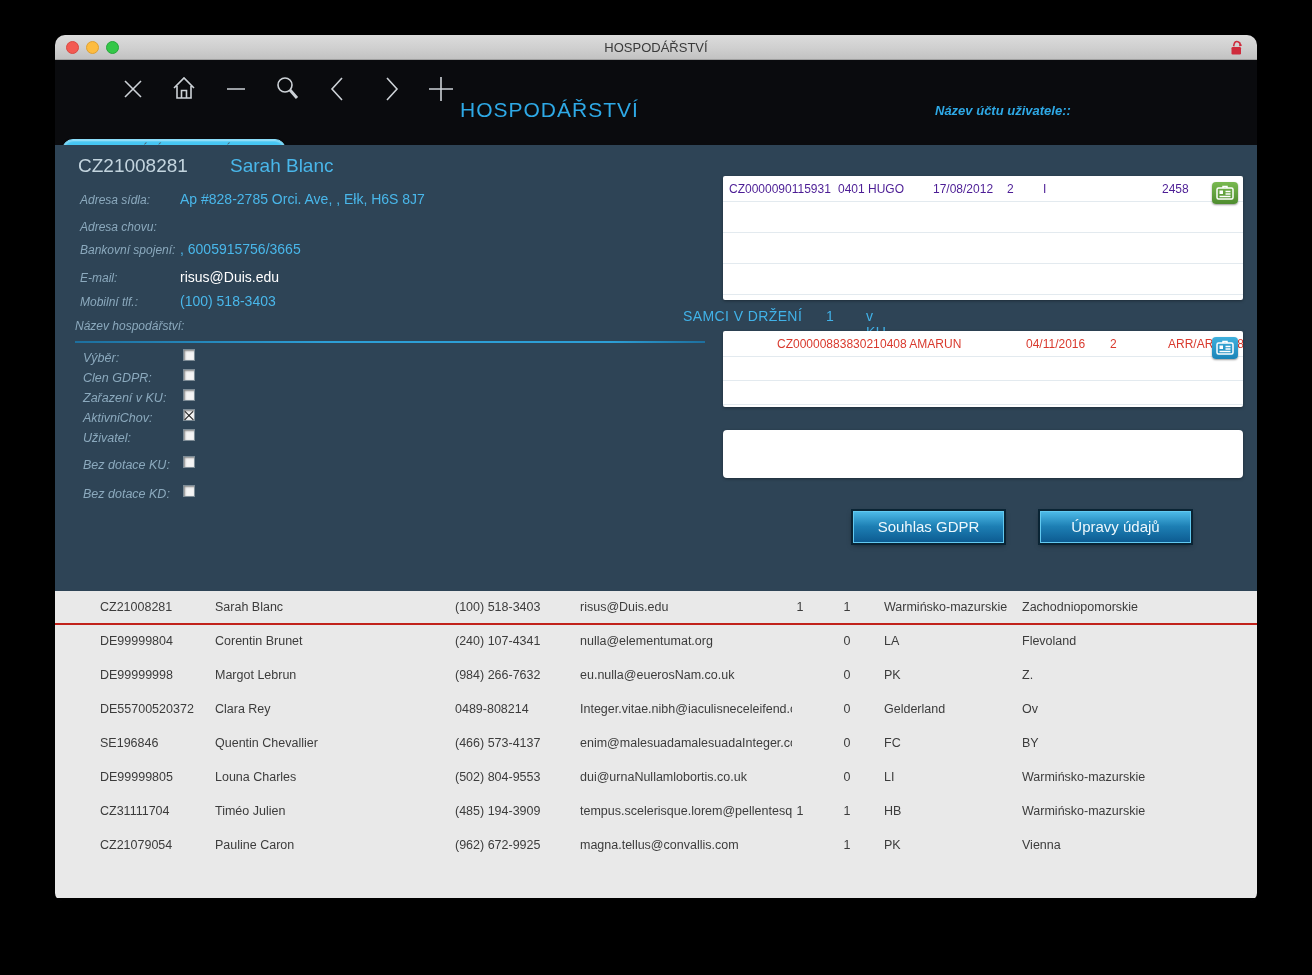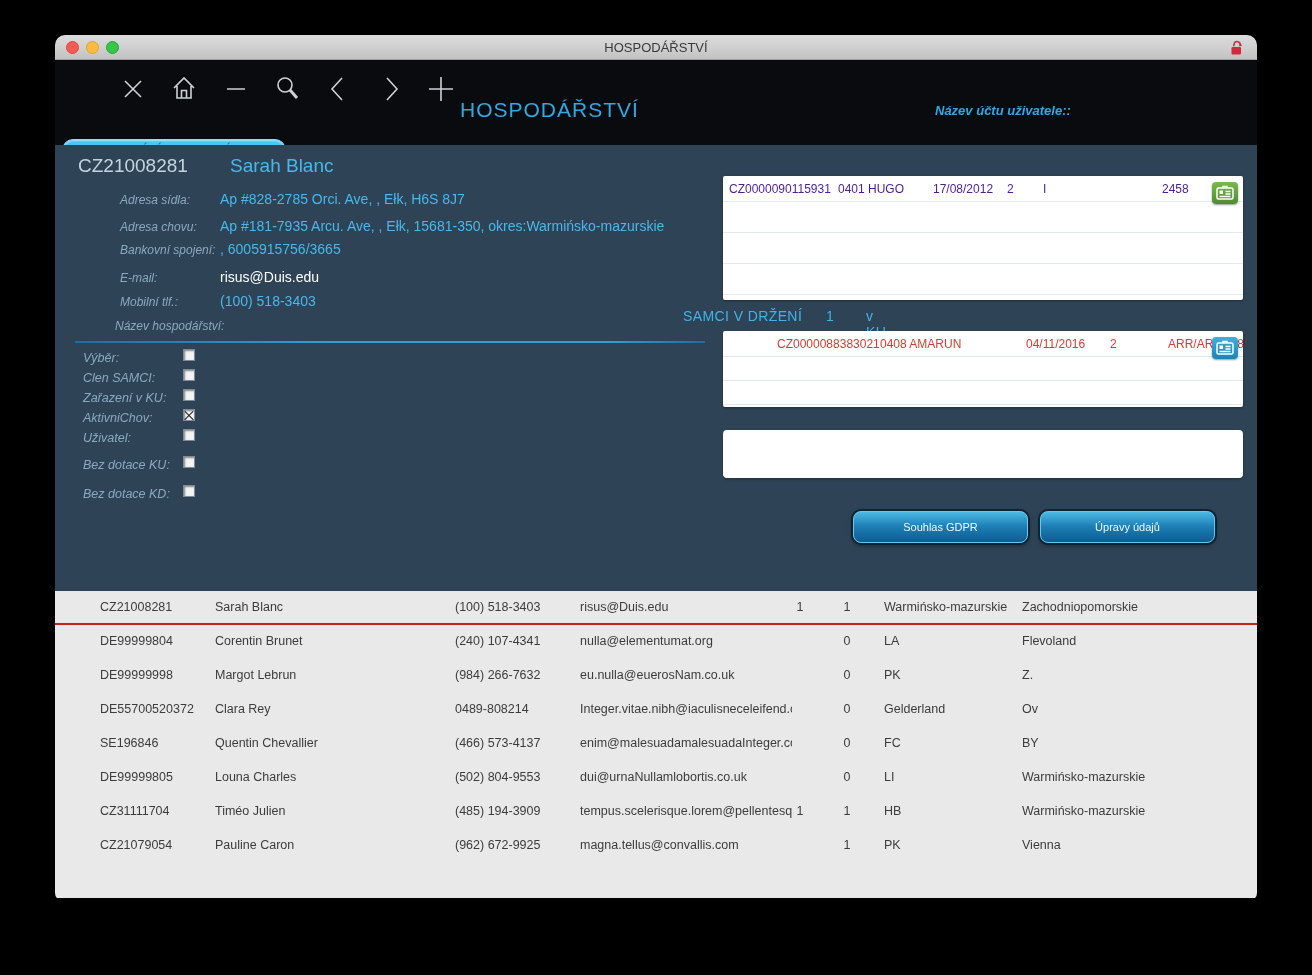--- a/index.html
+++ b/index.html
@@ -38,21 +38,21 @@
                  text-align:center; line-height:20px; font-size:12px; font-style:italic;
                  color:#4d5d68; cursor:pointer; }
 
   
   .content { position:absolute; left:0; top:110px; width:100%; height:446px; background:#2e4456; }
 
   .rec-id   { position:absolute; left:23px; top:10px; font-size:19px; color:#c3d4de; }
   .rec-name { position:absolute; left:175px; top:10px; font-size:19px; color:#49b7ea; }
 
   .field { position:absolute; left:25px; display:flex; }
-  .f-label { display:inline-block; width:100px; font-size:12px; font-style:italic; color:#8ba9bd; padding-top:2px;margin-left:40px; }
+  .f-label { display:inline-block; width:100px; font-size:12px; font-style:italic; color:#8ba9bd; padding-top:2px; }
   .f-value { font-size:14px; color:#49b7ea; white-space:nowrap; }
   .f-value.white { color:#ffffff; }
   .f-sidla{top:46px}.f-chovu{top:73px}.f-bank{top:96px}.f-email{top:124px}.f-mobil{top:148px}
   .f-nazev{top:172px; left:20px}
   .blue-rule { position:absolute; left:20px; top:196px; width:630px; height:2px;
                background:linear-gradient(90deg,#1d6f9e,#2d9fd6 40%,#2d9fd6 85%,#1d6f9e); }
 
   
   .cb-col { position:absolute; }
   .cb-left  { left:28px; top:203px; width:200px; }
@@ -90,24 +90,24 @@
   .samice .r-id{left:6px}.samice .r-nm{left:115px}.samice .r-dt{left:210px}
   .samice .r-n{left:284px}.samice .r-mk{left:320px}.samice .r-vl{left:439px}
   .samci .r-id{left:6px}.samci .r-nm{left:109px}.samci .r-dt{left:255px}
   .samci .r-n{left:339px}.samci .r-mk{left:397px}.samci .r-vl{left:453px}
   .card-btn { position:absolute; right:5px; top:2px; width:26px; height:22px; border-radius:4px;
               cursor:pointer; box-shadow:0 1px 2px rgba(0,0,0,.4); }
   .card-green { background:linear-gradient(180deg,#79b951,#4e8c2e); }
   .card-blue  { background:linear-gradient(180deg,#3eb0dd,#1b84b8); }
   .card-btn svg { position:absolute; left:3px; top:2px; stroke:#fff; fill:none; stroke-width:1.5; }
 
-  .big-btn { position:absolute; top:366px; width:175px; height:32px; border-radius:8px;
+  .big-btn { position:absolute; top:366px; width:151px; height:32px; border-radius:0;
              background:linear-gradient(180deg,#4cb9e6 0%,#1d7fb4 48%,#0d5c92 100%);
              border:1px solid #62c9f0; box-shadow:0 0 0 2px #0a2434, 0 2px 5px rgba(0,0,0,.55);
-             color:#eef8fd; font-size:11px; text-align:center; line-height:30px; cursor:pointer; }
+             color:#eef8fd; font-size:15px; text-align:center; line-height:30px; cursor:pointer; }
   .btn-gdpr { left:798px; }
   .btn-edit { left:985px; }
 
   
   .dtable { position:absolute; left:0; top:556px; width:100%; height:307px; background:#e9e9e9; }
   .t-row { position:relative; height:34px; }
   .t-row.current { border-bottom:2px solid #c1221b; }
   .tc { position:absolute; top:0; line-height:33px; font-size:12.5px; color:#3c3c3c; white-space:nowrap; }
   .tc-id{left:45px}.tc-name{left:160px}.tc-phone{left:400px}
   .tc-email{left:525px; width:212px; overflow:hidden;}
@@ -176,21 +176,20 @@
 
     <div class="rec-id">CZ21008281</div>
     <div class="rec-name">Sarah Blanc</div>
 
     <div class="field f-sidla">
       <span class="f-label">Adresa sídla:</span>
       <span class="f-value">Ap #828-2785 Orci. Ave, , Ełk, H6S 8J7</span>
     </div>
     <div class="field f-chovu">
       <span class="f-label">Adresa chovu:</span>
-      <span class="f-value">Ap #181-7935 Arcu. Ave, , Ełk, 15681-350, okres:Warmińsko-mazurskie</span>
     </div>
     <div class="field f-bank">
       <span class="f-label">Bankovní spojení:</span>
       <span class="f-value">, 6005915756/3665</span>
     </div>
     <div class="field f-email">
       <span class="f-label">E-mail:</span>
       <span class="f-value white">risus@Duis.edu</span>
     </div>
     <div class="field f-mobil">
@@ -198,21 +197,21 @@
       <span class="f-value">(100) 518-3403</span>
     </div>
     <div class="field f-nazev">
       <span class="f-label" style="width:auto">Název hospodářství:</span>
       <span class="f-value"></span>
     </div>
     <div class="blue-rule"></div>
 
     <div class="cb-col cb-left" id="cb-left">
         <div class="cb-row"><span class="cb-label">Výběr:</span><span class="cb-box"></span></div>
-        <div class="cb-row"><span class="cb-label">Clen SAMCI:</span><span class="cb-box"></span></div>
+        <div class="cb-row"><span class="cb-label">Clen GDPR:</span><span class="cb-box"></span></div>
         <div class="cb-row"><span class="cb-label">Zařazení v KU:</span><span class="cb-box"></span></div>
         <div class="cb-row"><span class="cb-label">AktivniChov:</span><span class="cb-box checked"></span></div>
         <div class="cb-row"><span class="cb-label">Uživatel:</span><span class="cb-box"></span></div>
         <div class="cb-row"><span class="cb-label">Bez dotace KU:</span><span class="cb-box"></span></div>
         <div class="cb-row"><span class="cb-label">Bez dotace KD:</span><span class="cb-box"></span></div>
       </div>
 
     <div class="panel-head ph-samice">
       <span>SAMICE V DRŽENÍ</span>
       <span class="ph-count" style="left:143px">1</span>

